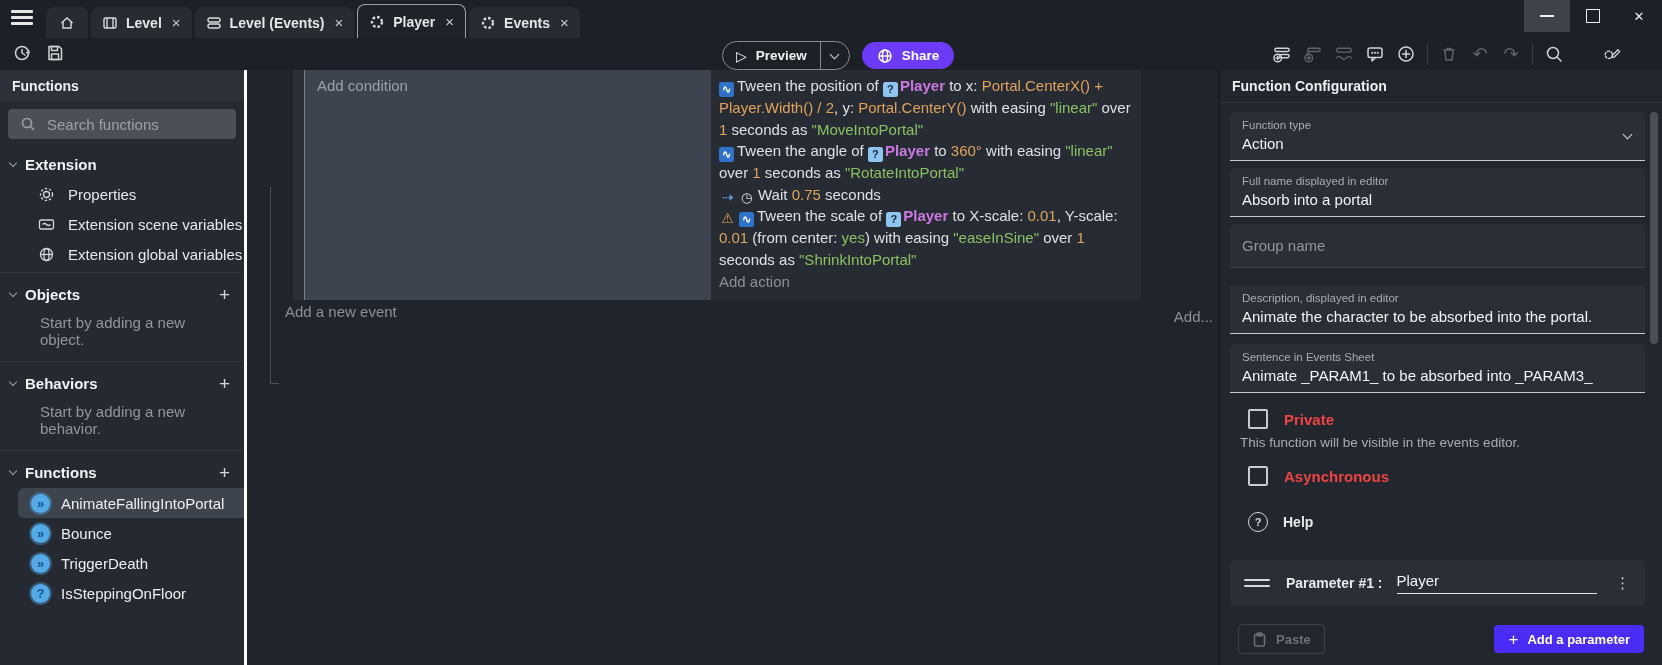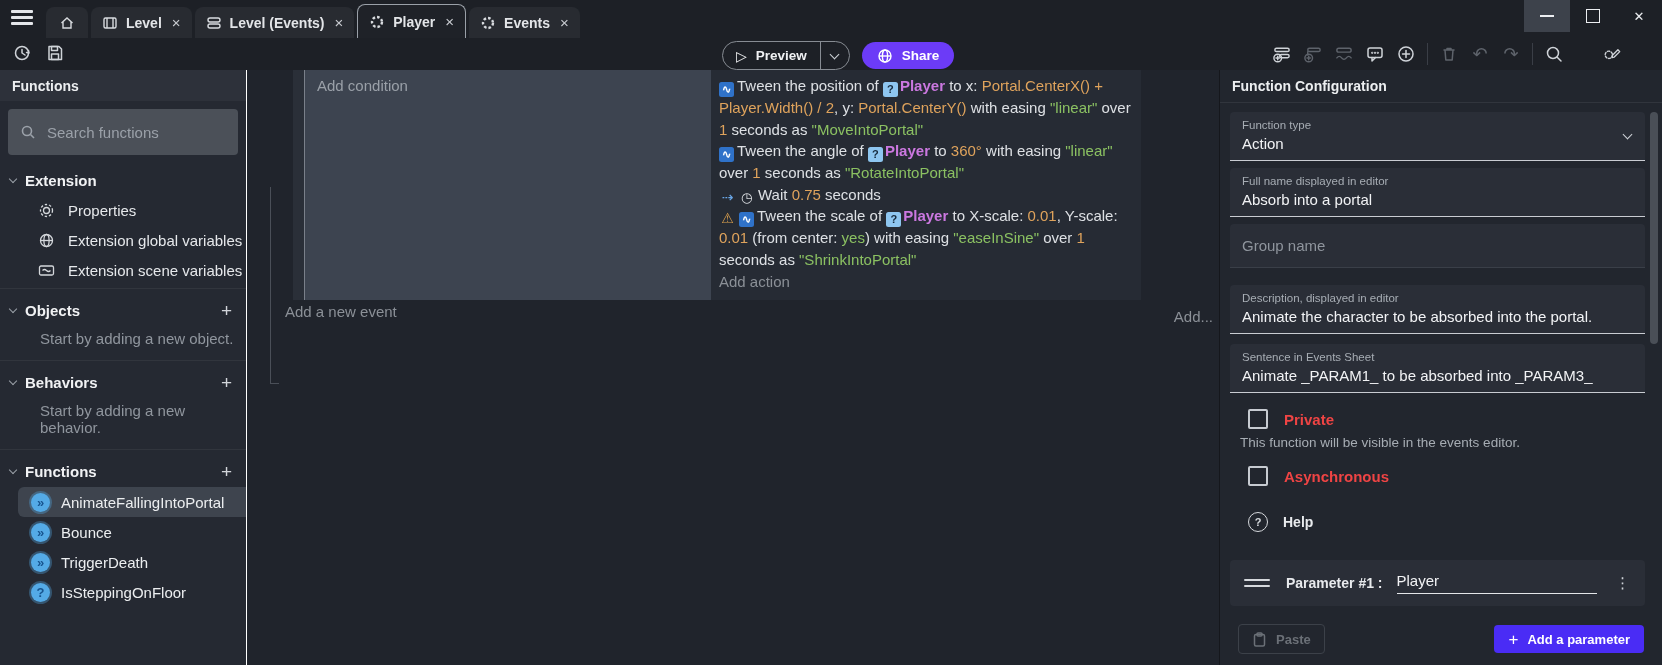--- a/index.html
+++ b/index.html
@@ -37,23 +37,23 @@
   .btn-share{display:flex;align-items:center;gap:9px;height:27px;padding:0 15px;background:#6c3bf7;border-radius:15px;font-weight:700;font-size:13.5px;color:#fff;}
   .tb-right{position:absolute;right:98px;top:5px;display:flex;gap:11px;align-items:center;}
   .tbi{width:20px;height:20px;display:flex;align-items:center;justify-content:center;}
   .tbi svg{stroke:#cfd3d8;fill:none;stroke-width:1.5;stroke-linecap:round;stroke-linejoin:round;}
   .tbi.dim svg{stroke:#5e636b;}
   .tbi.txt{font-size:18px;color:#5e636b;line-height:1;}
   .tbsep{width:1px;height:22px;background:#3a3e46;}
   .tbi-far{position:absolute;right:40px;top:5px;}
 
   
-  .sidebar{position:absolute;top:70px;left:0;width:247px;bottom:0;background:#252932;border-right:1px solid #ffffff;box-sizing:border-box;}
+  .sidebar{position:absolute;top:70px;left:0;width:247px;bottom:0;background:#252932;border-right:3px solid #ffffff;box-sizing:border-box;}
   .sb-header{height:31px;background:#2d313a;display:flex;align-items:center;padding:0 12px;font-weight:700;font-size:14px;color:#eceef0;}
-  .searchbox{margin:8px;height:46px;background:#4b5058;border-radius:4px;display:flex;align-items:center;gap:11px;padding:0 12px;color:#9ba1a9;font-size:15px;}
+  .searchbox{margin:8px;height:30px;background:#4b5058;border-radius:4px;display:flex;align-items:center;gap:11px;padding:0 12px;color:#9ba1a9;font-size:15px;}
   .sec-head{display:flex;align-items:center;gap:9px;padding:9px 14px 6px 10px;font-weight:700;font-size:15px;color:#f1f2f4;}
   .chev-s{display:inline-block;width:5px;height:5px;border-right:1.6px solid #9aa0a8;border-bottom:1.6px solid #9aa0a8;transform:rotate(45deg);margin-top:-3px;}
   .plus{margin-left:auto;font-size:19px;font-weight:400;color:#d2d5da;line-height:1;}
   .tree-item{display:flex;align-items:center;gap:13px;height:30px;padding-left:38px;font-size:15px;color:#e6e8eb;}
   .tree-item svg{stroke:#d4d7db;fill:none;stroke-width:1.3;}
   .empty-text{padding:4px 12px 10px 40px;color:#90969e;font-size:15px;}
   .divider{height:1px;background:#31353d;margin:3px 0;}
   .fn-item{display:flex;align-items:center;gap:11px;height:30px;margin-left:18px;padding-left:13px;font-size:15px;color:#eceef0;border-radius:6px 0 0 6px;}
   .fn-item.selected{background:#3e444e;}
   .fn-badge{width:19px;height:19px;border-radius:50%;background:#54aae6;color:#17548f;font-weight:700;font-size:13px;display:flex;align-items:center;justify-content:center;flex:none;box-shadow:0 0 0 2px rgba(84,170,230,.35);}
@@ -286,32 +286,32 @@
     </div>
     <div class="tree-item">
       <svg width="17" height="17" viewBox="0 0 17 17">
           <circle cx="8.5" cy="8.5" r="3"></circle>
           <circle cx="8.5" cy="8.5" r="6" stroke-dasharray="2.4 1.9"></circle>
         </svg>
       <span>Properties</span>
     </div>
     <div class="tree-item">
       <svg width="17" height="17" viewBox="0 0 17 17">
+          <rect x="1.5" y="4" width="14" height="9" rx="1.5"></rect>
+          <path d="M4.5 8.5 q2 -2 4 0 t4 0"></path>
+        </svg>
+      <span>Extension scene variables</span>
+    </div>
+    <div class="tree-item">
+      <svg width="17" height="17" viewBox="0 0 17 17">
           <circle cx="8.5" cy="8.5" r="6"></circle>
           <ellipse cx="8.5" cy="8.5" rx="2.6" ry="6"></ellipse>
           <line x1="2.5" y1="8.5" x2="14.5" y2="8.5"></line>
         </svg>
       <span>Extension global variables</span>
-    </div>
-    <div class="tree-item">
-      <svg width="17" height="17" viewBox="0 0 17 17">
-          <rect x="1.5" y="4" width="14" height="9" rx="1.5"></rect>
-          <path d="M4.5 8.5 q2 -2 4 0 t4 0"></path>
-        </svg>
-      <span>Extension scene variables</span>
     </div>
 
     <div class="divider"></div>
     <div class="sec-head">
       <span class="chev-s"></span>
       <span>Objects</span>
       <span class="plus">+</span>
     </div>
     <div class="empty-text">Start by adding a new object.</div>
 

